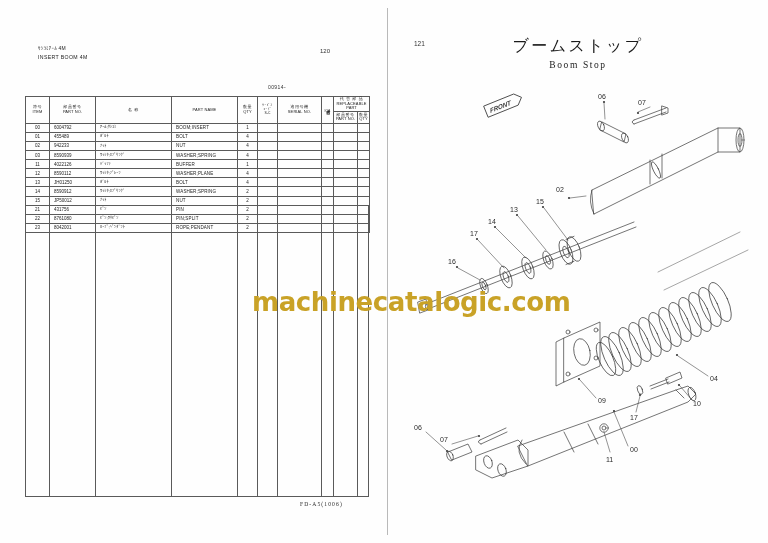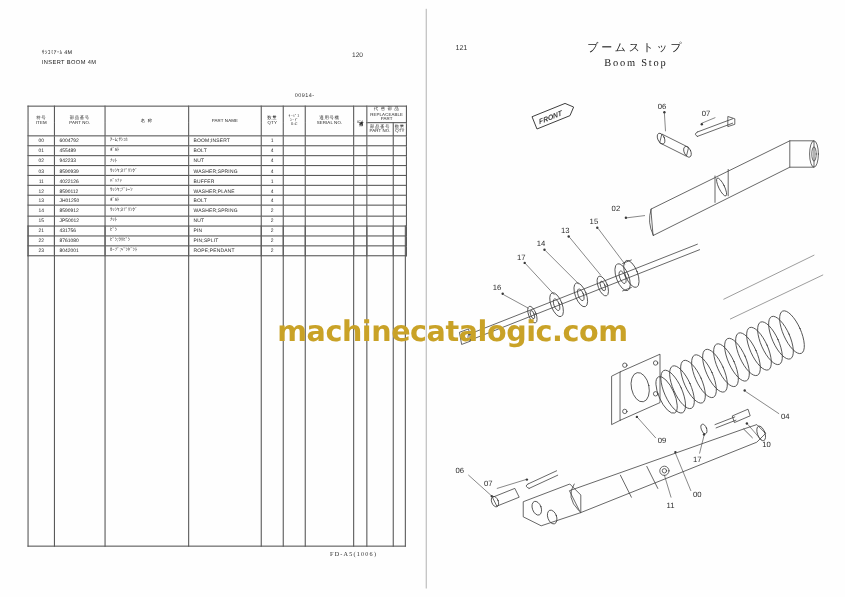--- a/index.html
+++ b/index.html
@@ -164,21 +164,21 @@
   }
 
   
   .fig-title {
     position: absolute;
     left: 0; top: 36px;
     width: 380px;
     text-align: center;
   }
   .fig-title .jp {
-    font-size: 10px;
+    font-size: 16px;
     letter-spacing: 2.4px;
     color: #1a1a1a;
     font-family: "DejaVu Sans", sans-serif;
   }
   .fig-title .en {
     font-size: 9.5px;
     letter-spacing: 1.6px;
     color: #1a1a1a;
     margin-top: 3px;
     font-family: Liberation Serif, serif;

